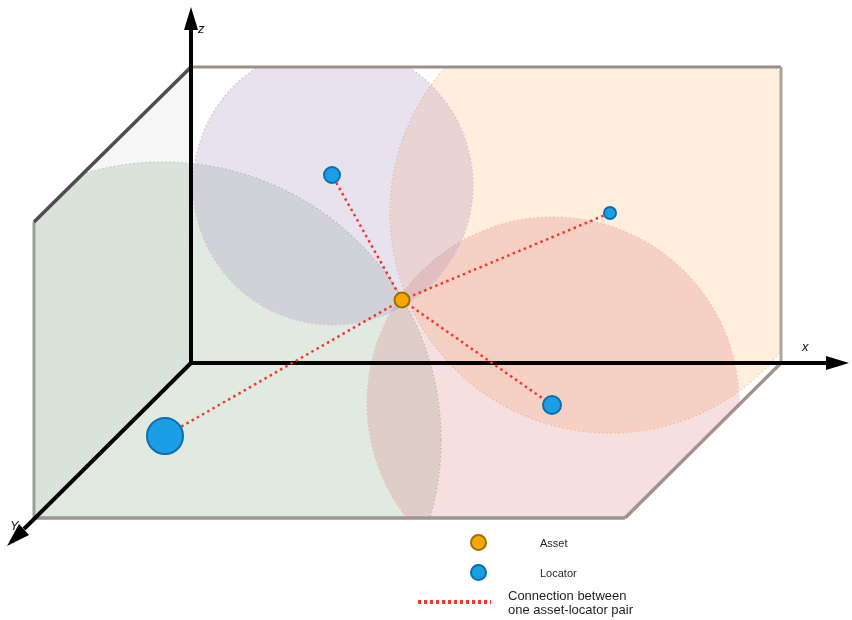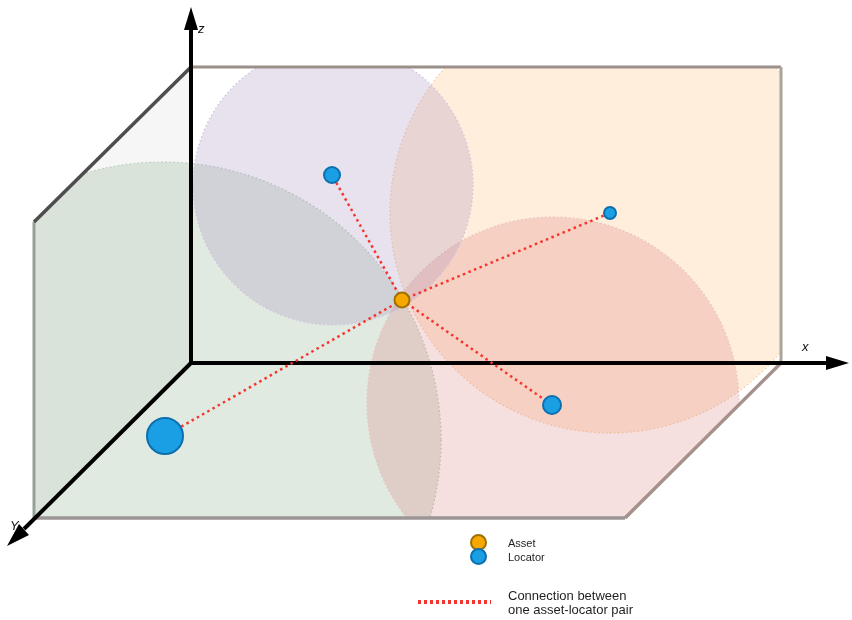--- a/index.html
+++ b/index.html
@@ -5,21 +5,21 @@
   html,body{margin:0;padding:0;background:#ffffff;}
   .canvas{
     position:relative;
     width:852px;height:620px;
     background:#ffffff;
     font-family:"Liberation Sans", sans-serif;
     overflow:hidden;
   }
   svg{position:absolute;left:0;top:0;}
   .legend{position:absolute;left:0;top:0;width:852px;height:620px;pointer-events:none;}
-  .legend-row{position:absolute;display:flex;align-items:center;}
+  .legend-row{position:absolute;display:flex;align-items:center;gap:32px;}
   .swatch{
     width:17px;height:17px;border-radius:50%;
     border:2px solid #000;box-sizing:border-box;
     flex:0 0 auto;
   }
   .legend-label{
     margin-left:21px;
     font-size:11px;color:#1f1f1f;line-height:14px;
     white-space:nowrap;
   }
@@ -83,21 +83,21 @@
       <circle cx="552" cy="405" r="9" fill="#1b9fe4" stroke="#0b6fae" stroke-width="2"></circle>
       <circle cx="165" cy="436" r="18" fill="#1b9fe4" stroke="#0b6fae" stroke-width="2"></circle>
       <circle cx="402" cy="300" r="7.5" fill="#f7a800" stroke="#9c7100" stroke-width="2"></circle>
     </svg>
 
   <div class="legend">
     <div class="legend-row" style="left:470px;top:534px;">
       <span id="sw-asset" class="swatch" style="background: rgb(247, 168, 0); border-color: rgb(156, 113, 0);"></span>
       <span class="legend-label">Asset</span>
     </div>
-    <div class="legend-row" style="left:470px;top:548px;">
+    <div class="legend-row" style="left:470px;top:564px;">
       <span id="sw-locator" class="swatch" style="background: rgb(27, 159, 228); border-color: rgb(11, 111, 174);"></span>
       <span class="legend-label">Locator</span>
     </div>
     <div>
       <span id="sw-conn" class="dotted-sample" style="left:418px;top:600px;"></span>
       <span class="conn-label" style="left:508px;top:589px;">
         <span>Connection between</span><br>
         <span>one asset-locator pair</span>
       </span>
     </div>

